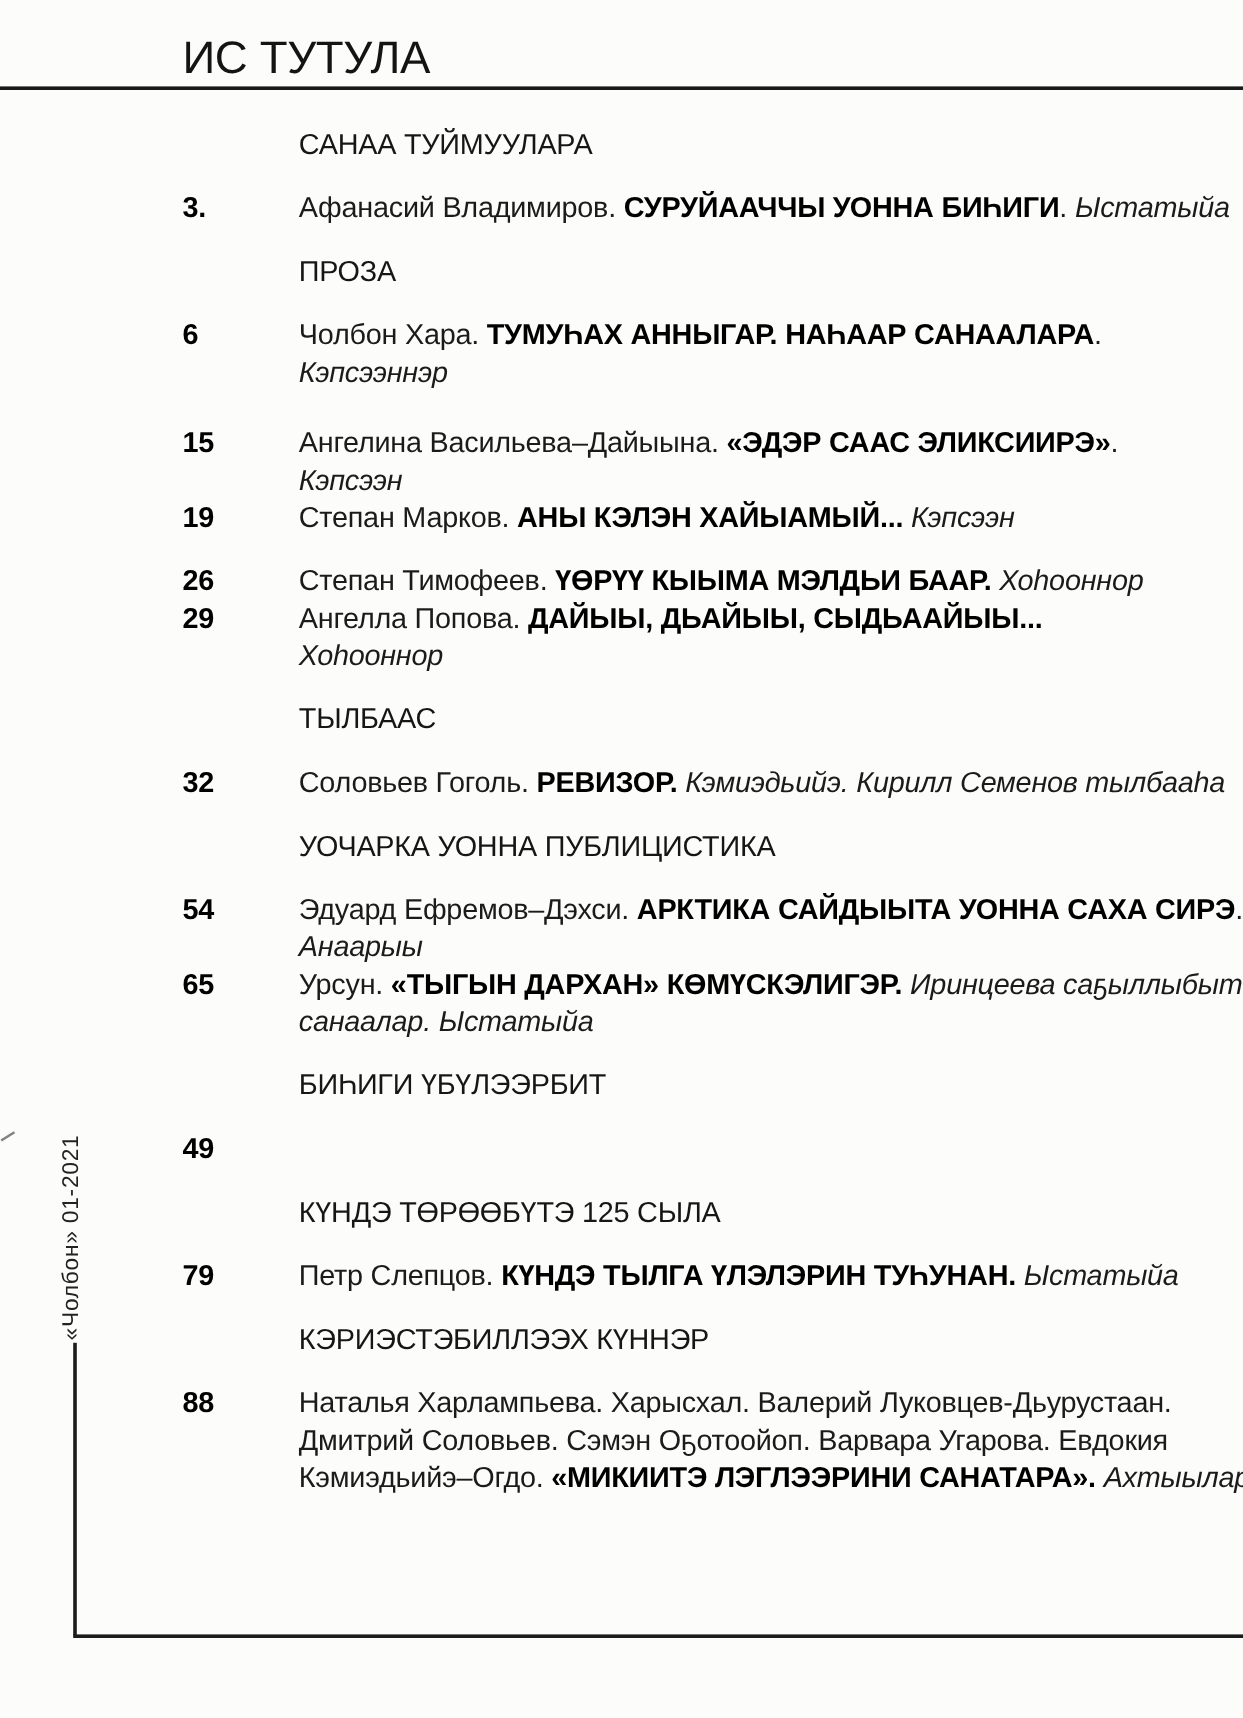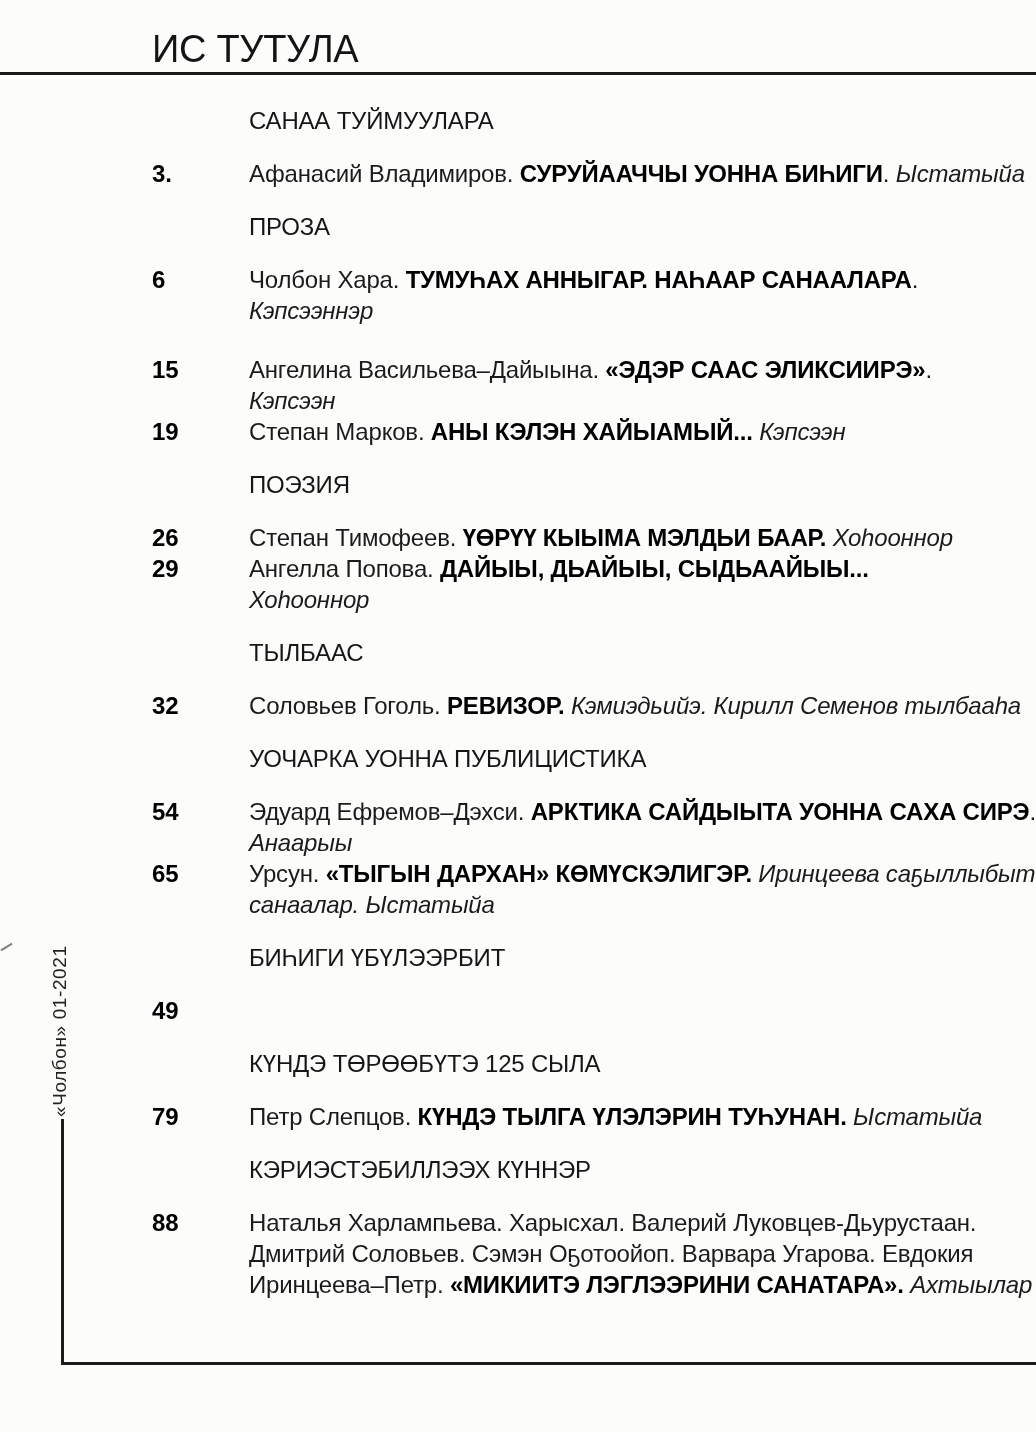--- a/index.html
+++ b/index.html
@@ -93,24 +93,20 @@
         <div class="line"><span class="seg-n">Ангелина Васильева–Дайыына. </span><span class="seg-b">«ЭДЭР СААС ЭЛИКСИИРЭ»</span><span class="seg-n">.</span></div>
         <div class="line"><span class="seg-i">Кэпсээн</span></div>
       </div>
     </div>
     <div class="row entry g-t">
       <div class="num">19</div>
       <div class="body">
         <div class="line"><span class="seg-n">Степан Марков. </span><span class="seg-b">АНЫ КЭЛЭН ХАЙЫАМЫЙ...</span><span class="seg-n"> </span><span class="seg-i">Кэпсээн</span></div>
       </div>
     </div>
-    <div class="row section">
-      <div class="num"></div>
-      <div class="body"><span class="section-label">ПОЭЗИЯ</span></div>
-    </div>
     <div class="row entry">
       <div class="num">26</div>
       <div class="body">
         <div class="line"><span class="seg-n">Степан Тимофеев. </span><span class="seg-b">ҮӨРҮҮ КЫЫМА МЭЛДЬИ БААР.</span><span class="seg-n"> </span><span class="seg-i">Хоһооннор</span></div>
       </div>
     </div>
     <div class="row entry g-t">
       <div class="num">29</div>
       <div class="body">
         <div class="line"><span class="seg-n">Ангелла Попова. </span><span class="seg-b">ДАЙЫЫ, ДЬАЙЫЫ, СЫДЬААЙЫЫ...</span></div>
@@ -166,21 +162,21 @@
     </div>
     <div class="row section">
       <div class="num"></div>
       <div class="body"><span class="section-label">КЭРИЭСТЭБИЛЛЭЭХ КҮННЭР</span></div>
     </div>
     <div class="row entry">
       <div class="num">88</div>
       <div class="body">
         <div class="line"><span class="seg-n">Наталья Харлампьева. Харысхал. Валерий Луковцев-Дьурустаан.</span></div>
         <div class="line"><span class="seg-n">Дмитрий Соловьев. Сэмэн Оҕотоойоп. Варвара Угарова. Евдокия</span></div>
-        <div class="line"><span class="seg-n">Иринцеева–Петр. </span><span class="seg-b">«МИКИИТЭ ЛЭГЛЭЭРИНИ САНАТАРА».</span><span class="seg-n"> </span><span class="seg-i">Ахтыылар</span></div>
+        <div class="line"><span class="seg-n">Кэмиэдьийэ–Огдо. </span><span class="seg-b">«МИКИИТЭ ЛЭГЛЭЭРИНИ САНАТАРА».</span><span class="seg-n"> </span><span class="seg-i">Ахтыылар</span></div>
       </div>
     </div>
   </div>
 
 <div class="spine">«Чолбон» 01-2021</div>
 <div class="frame-left"></div>
 <div class="frame-bottom"></div>
 <div class="scan-mark"></div>
 
 </body></html>

